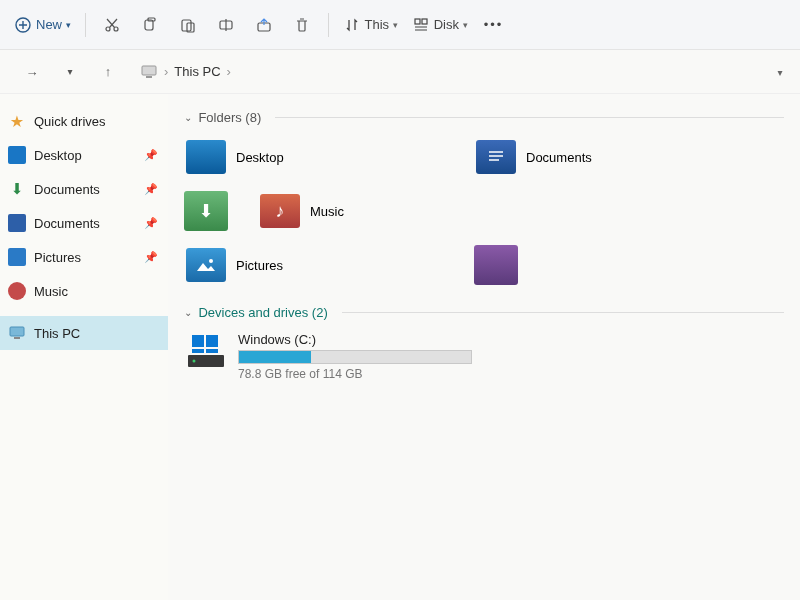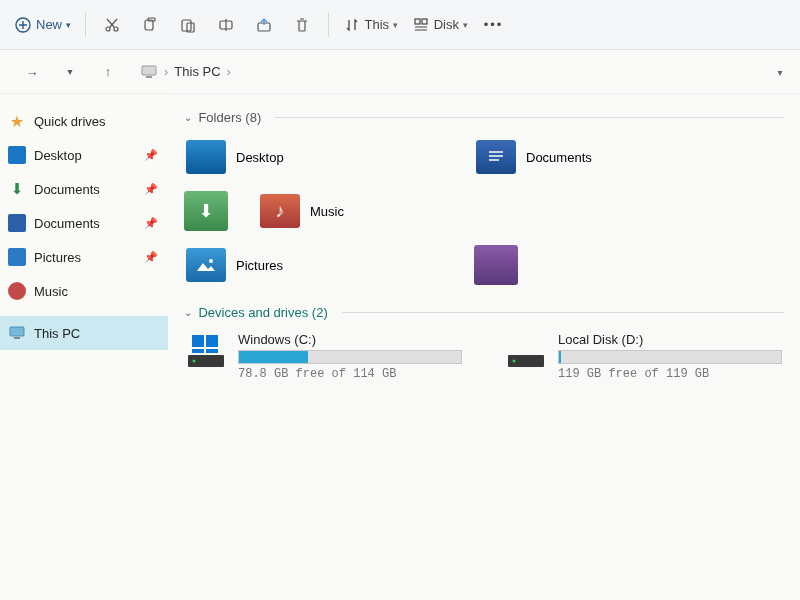--- a/index.html
+++ b/index.html
@@ -38,21 +38,21 @@
     .folder-icon { width: 40px; height: 34px; border-radius: 3px; display: flex; align-items: center; justify-content: center; }
     .folder-extra { width: 44px; height: 40px; border-radius: 3px; }
 
     .drive-grid { display: flex; gap: 40px; }
     .drive-item { display: flex; gap: 12px; width: 290px; cursor: pointer; padding: 2px; border-radius: 4px; }
     .drive-icon { width: 40px; height: 40px; display: flex; align-items: center; justify-content: center; }
     .drive-info { flex: 1; display: flex; flex-direction: column; gap: 3px; }
     .drive-name { color: #222; font-size: 13px; }
     .drive-bar { width: 100%; height: 14px; background: #e0e0e0; border: 1px solid #c8c8c8; position: relative; }
     .drive-bar .fill { height: 100%; background: #29a6d4; }
-    .drive-free { color: #777; font-size: 12px; font-family: Liberation Mono, monospace; }
+    .drive-free { color: #777; font-size: 12px; }
 
     svg { display: block; }
   </style>
 </head>
 <body>
 
 <div class="toolbar">
   <div class="tb-btn">
     <span class="tb-icon">
       <svg width="16" height="16" viewBox="0 0 16 16">
@@ -265,30 +265,15 @@
           </svg>
         </div>
         <div class="drive-info">
           <span class="drive-name">Windows (C:)</span>
           <div class="drive-bar">
               <div class="fill" style="width:31%;"></div>
             </div>
           <span class="drive-free">78.8 GB free of 114 GB</span>
         </div>
       </div>
-      <div class="drive-item">
-        <div class="drive-icon">
-          <svg width="40" height="38" viewBox="0 0 40 38">
-            <rect x="2" y="22" width="36" height="12" rx="1" fill="#383838"></rect>
-            <circle cx="8" cy="28" r="1.5" fill="#3ac86a"></circle>
-          </svg>
-        </div>
-        <div class="drive-info">
-          <span class="drive-name">Local Disk (D:)</span>
-          <div class="drive-bar">
-              <div class="fill" style="width:1%;"></div>
-            </div>
-          <span class="drive-free">119 GB free of 119 GB</span>
-        </div>
-      </div>
     </div>
   </div>
 </div>
 
 </body></html>

